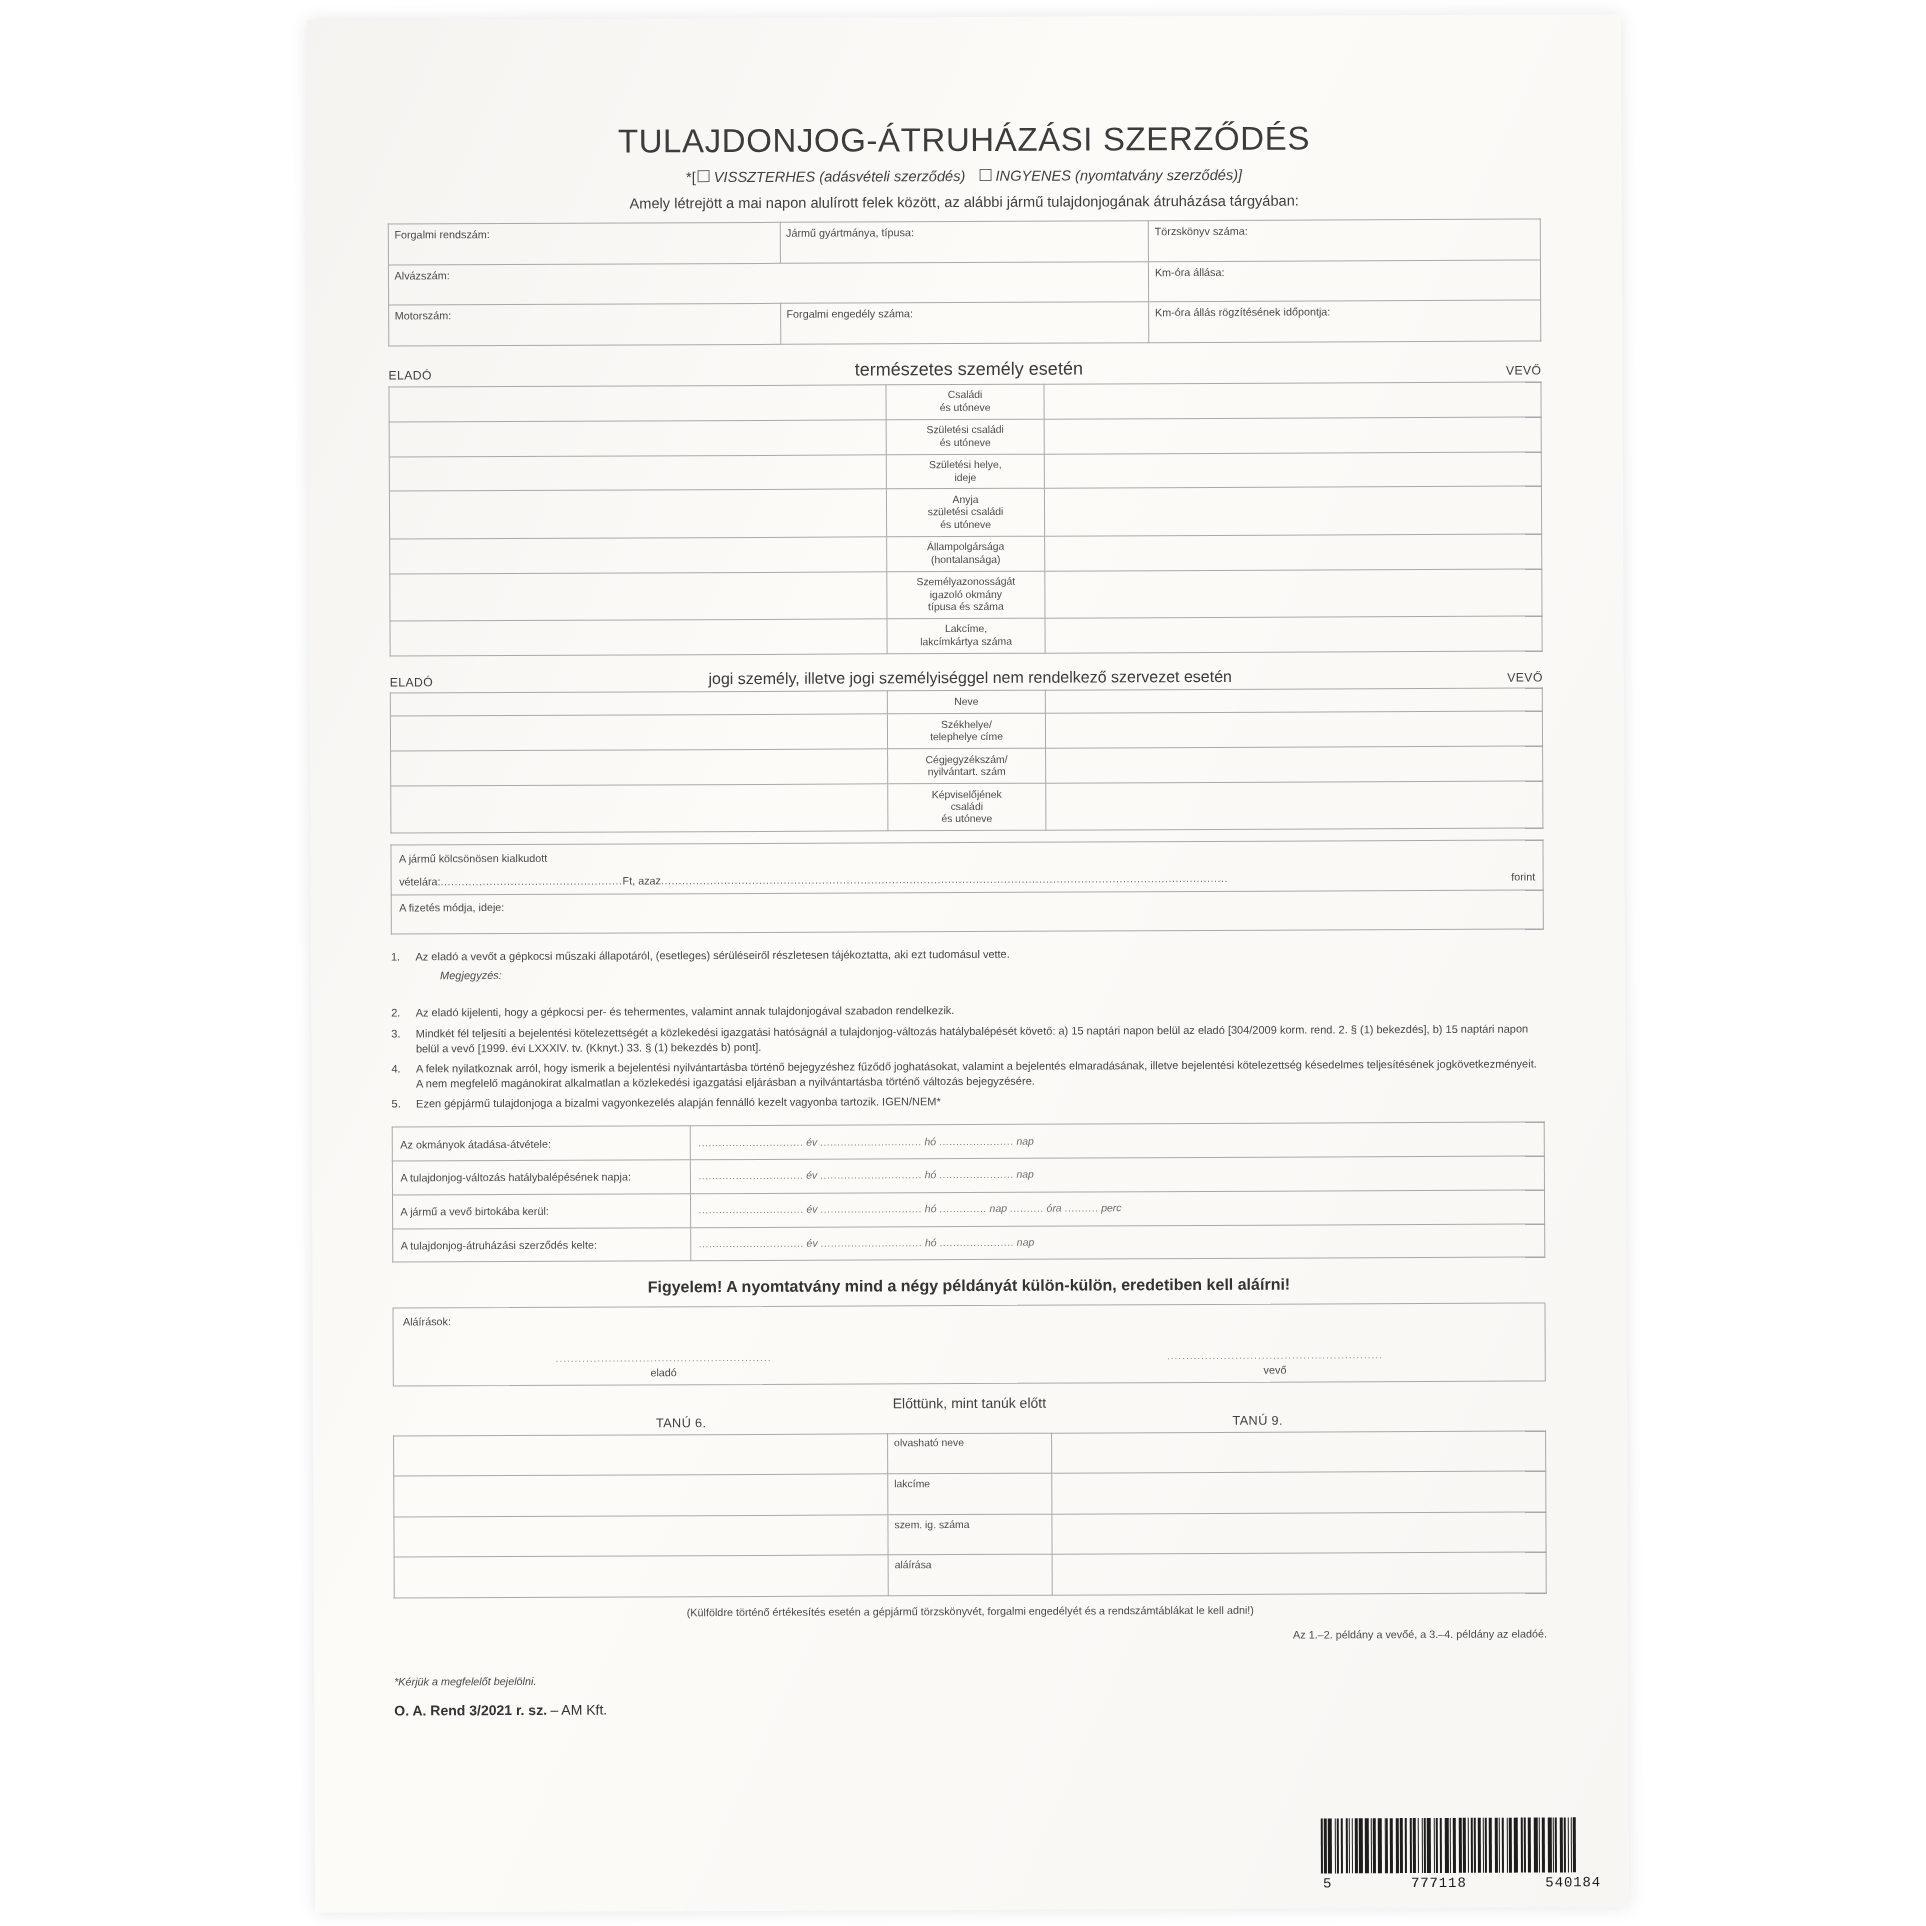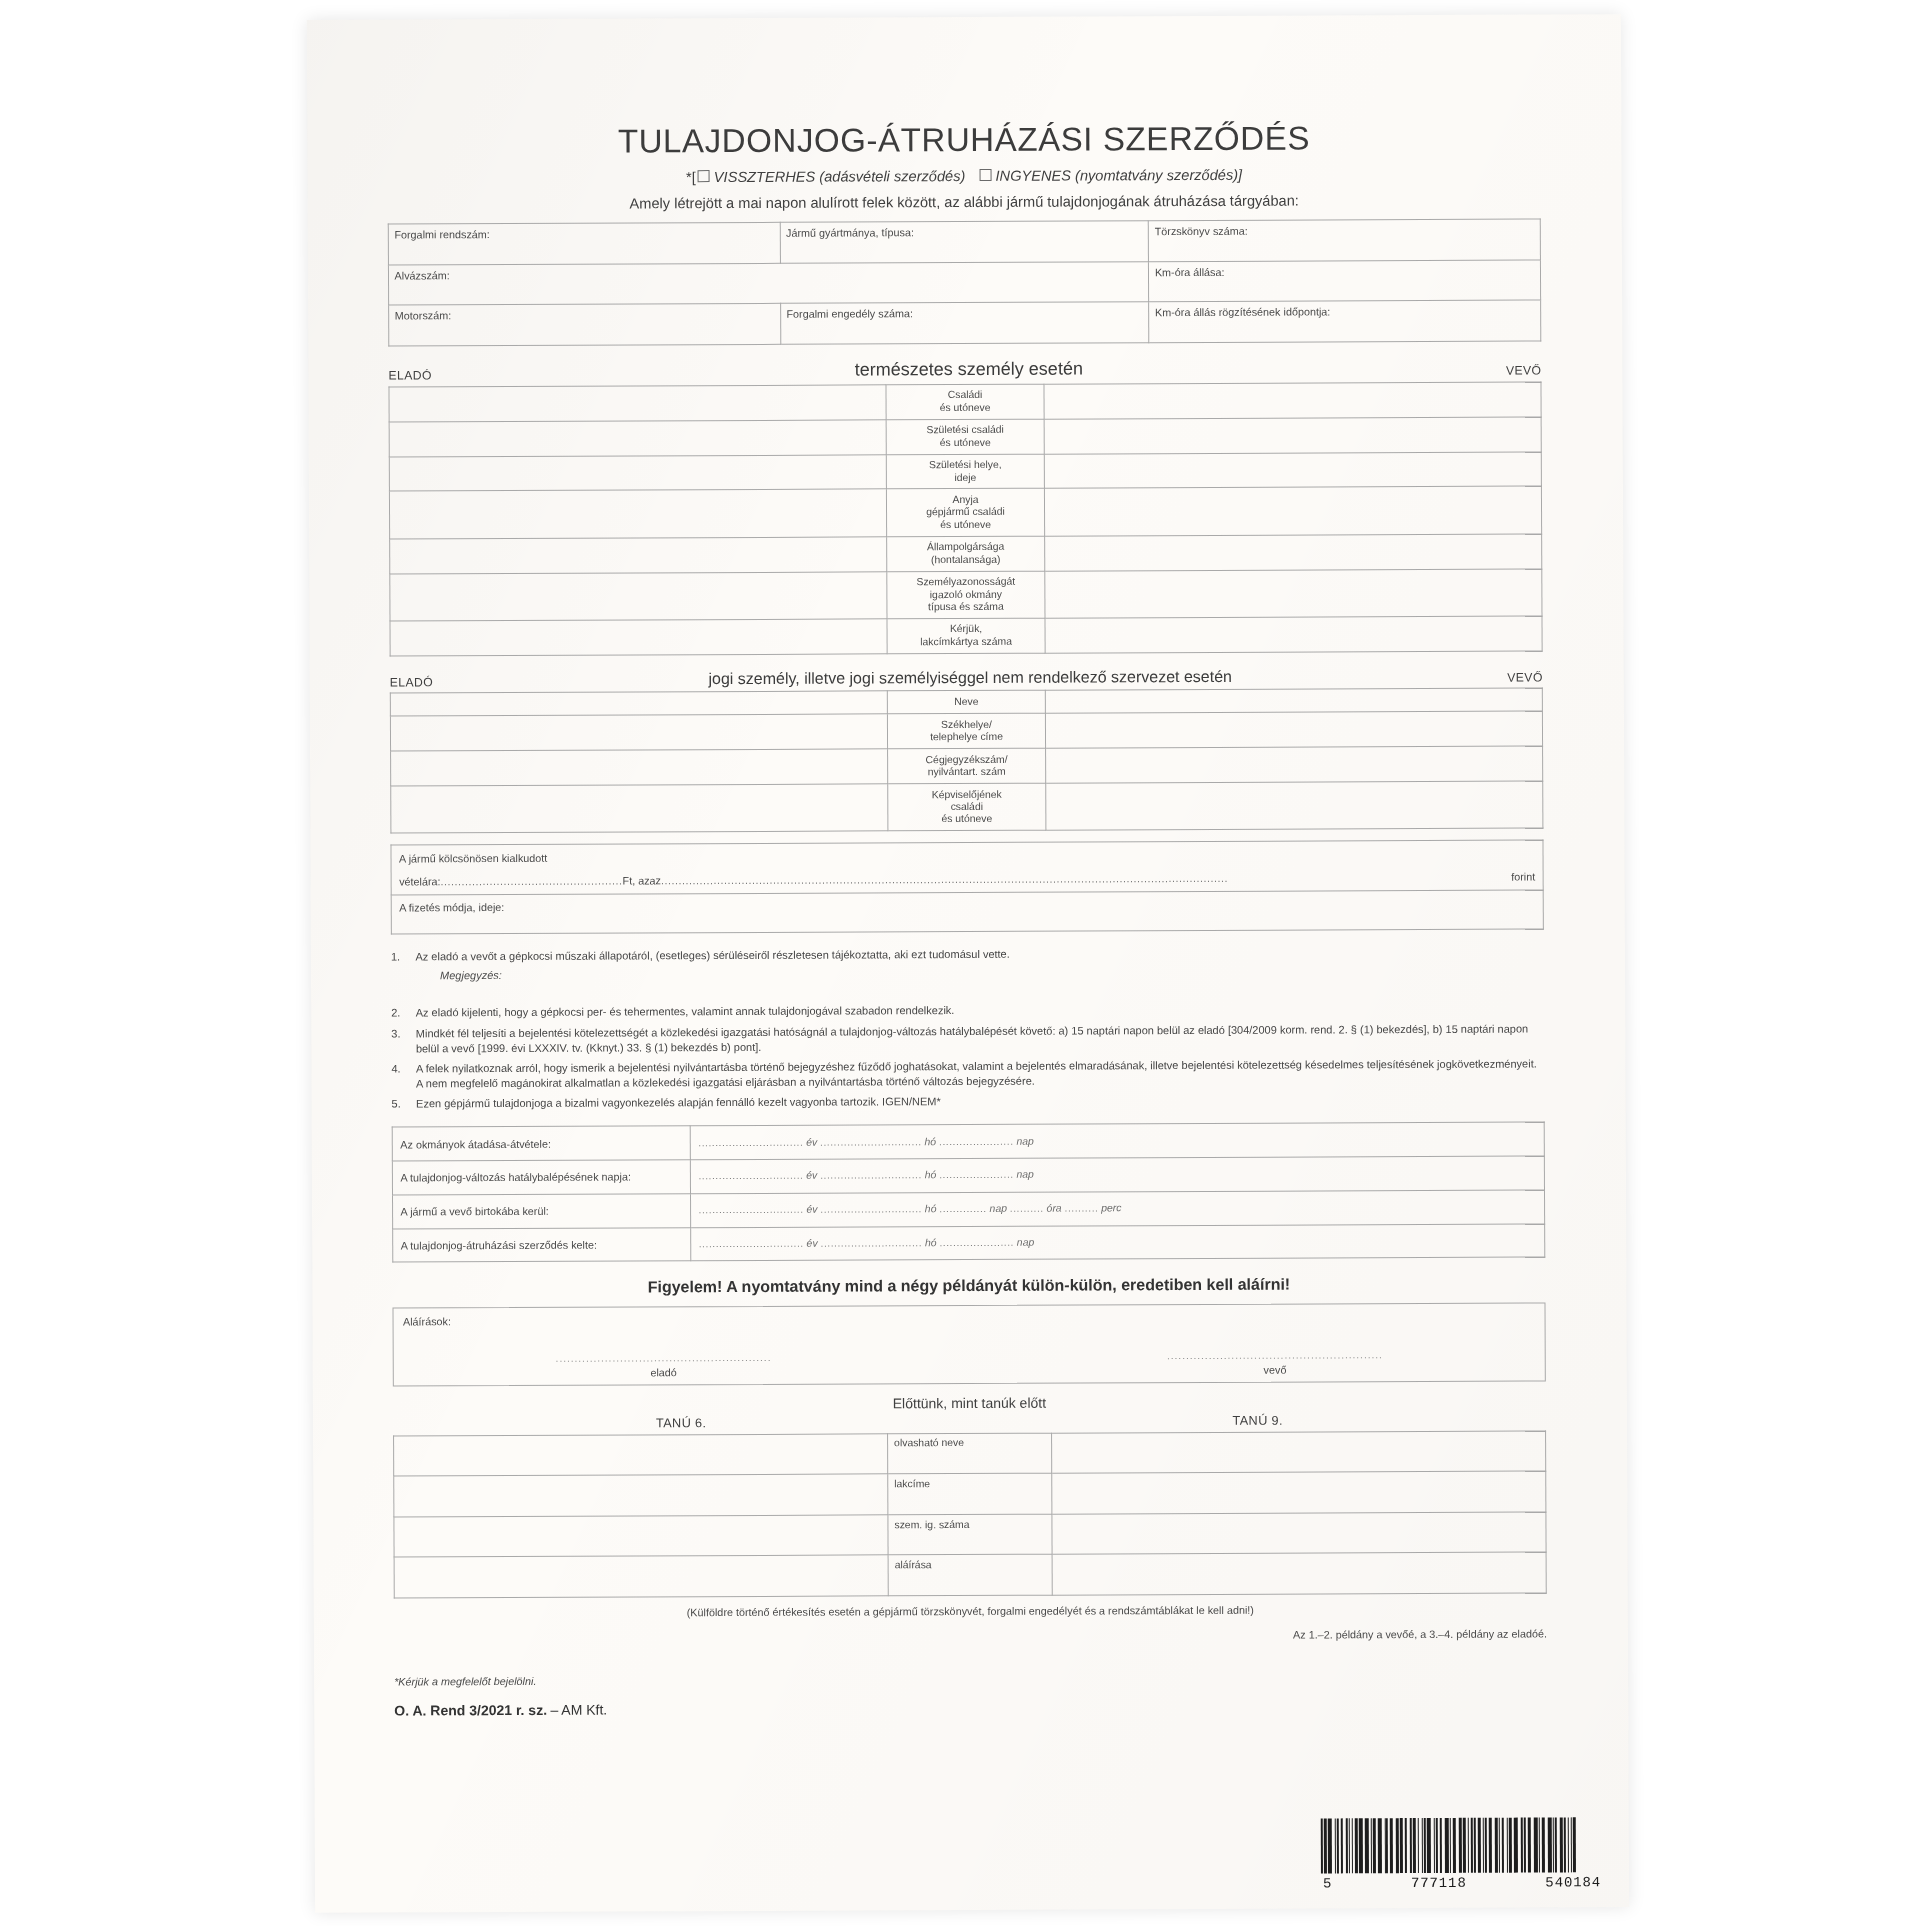--- a/index.html
+++ b/index.html
@@ -128,40 +128,40 @@
       </tr>
       <tr>
         <td class="blank"></td>
         <td class="ctr"><span style="white-space:pre-line">Születési helye,
 ideje</span></td>
         <td class="blank"></td>
       </tr>
       <tr>
         <td class="blank"></td>
         <td class="ctr"><span style="white-space:pre-line">Anyja
-gépjármű családi
+születési családi
 és utóneve</span></td>
         <td class="blank"></td>
       </tr>
       <tr>
         <td class="blank"></td>
         <td class="ctr"><span style="white-space:pre-line">Állampolgársága
 (hontalansága)</span></td>
         <td class="blank"></td>
       </tr>
       <tr>
         <td class="blank"></td>
         <td class="ctr"><span style="white-space:pre-line">Személyazonosságát
 igazoló okmány
 típusa és száma</span></td>
         <td class="blank"></td>
       </tr>
       <tr>
         <td class="blank"></td>
-        <td class="ctr"><span style="white-space:pre-line">Kérjük,
+        <td class="ctr"><span style="white-space:pre-line">Lakcíme,
 lakcímkártya száma</span></td>
         <td class="blank"></td>
       </tr>
     </tbody>
       </table>
 
     <div class="secbar">
       <div class="side">ELADÓ</div>
       <div class="mid small">jogi személy, illetve jogi személyiséggel nem rendelkező szervezet esetén</div>
       <div class="side">VEVŐ</div>

